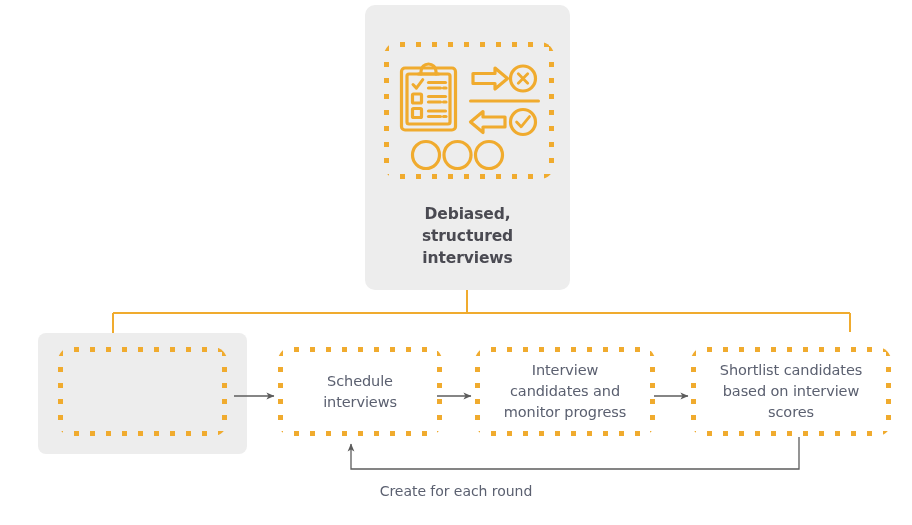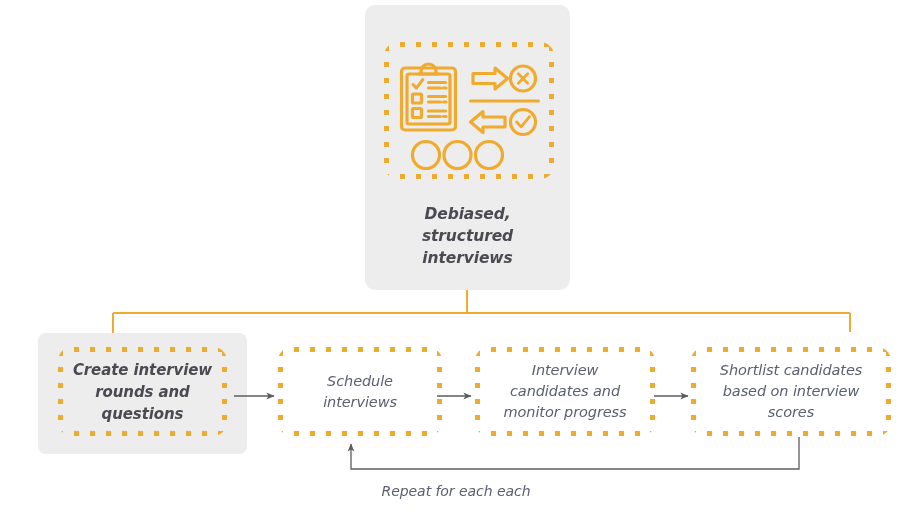--- a/index.html
+++ b/index.html
@@ -13,21 +13,20 @@
     position: relative;
     overflow: hidden;
     font-family: "DejaVu Sans", sans-serif;
     -webkit-font-smoothing: antialiased;
   }
   #stage {
     position: absolute;
     left: 0; top: 0;
     width: 912px;
     height: 490px;
-    font-style: italic;
   }
 
   
   .grey-card {
     position: absolute;
     background: #ededed;
     border-radius: 10px;
   }
   #hero-card {
     left: 365px; top: 5px;
@@ -207,25 +206,20 @@
     </g>
   </svg>
 
   <div class="grey-card" id="first-step-card"></div>
 
   <div class="dotted-box step-dotted" style="left: 58px; width: 169px;"></div>
   <div class="dotted-box step-dotted" style="left: 278px; width: 164px;"></div>
   <div class="dotted-box step-dotted" style="left: 475px; width: 180px;"></div>
   <div class="dotted-box step-dotted" style="left: 691px; width: 200px;"></div>
 
-  <div class="step-box" style="left: 58px; top: 347px; width: 169px; height: 89px;">
-    <span class="step-label emphasis">Create interview
-rounds and
-questions</span>
-  </div>
   <div class="step-box" style="left: 278px; top: 347px; width: 164px; height: 89px; justify-content: center;">
     <span class="step-label">Schedule
 interviews</span>
   </div>
   <div class="step-box" style="left: 691px; top: 347px; width: 200px; height: 89px;">
     <span class="step-label">Shortlist candidates
 based on interview
 scores</span>
   </div>
   <div class="step-box" style="left: 475px; top: 347px; width: 180px; height: 89px;">
@@ -245,15 +239,15 @@
     </defs>
     <g stroke="#5c5c5c" stroke-width="1.3" fill="none">
       <path d="M234 396 H274" marker-end="url(#ah)"></path>
       <path d="M437 396 H471" marker-end="url(#ah)"></path>
       <path d="M654 396 H688" marker-end="url(#ah)"></path>
 
       <path d="M799 437 V469 H351 V444" marker-end="url(#ah-up)"></path>
     </g>
   </svg>
 
-  <div id="loop-caption">Repeat for each each</div>
+  <div id="loop-caption">Create for each round</div>
 
 </div>
 
 </body></html>

